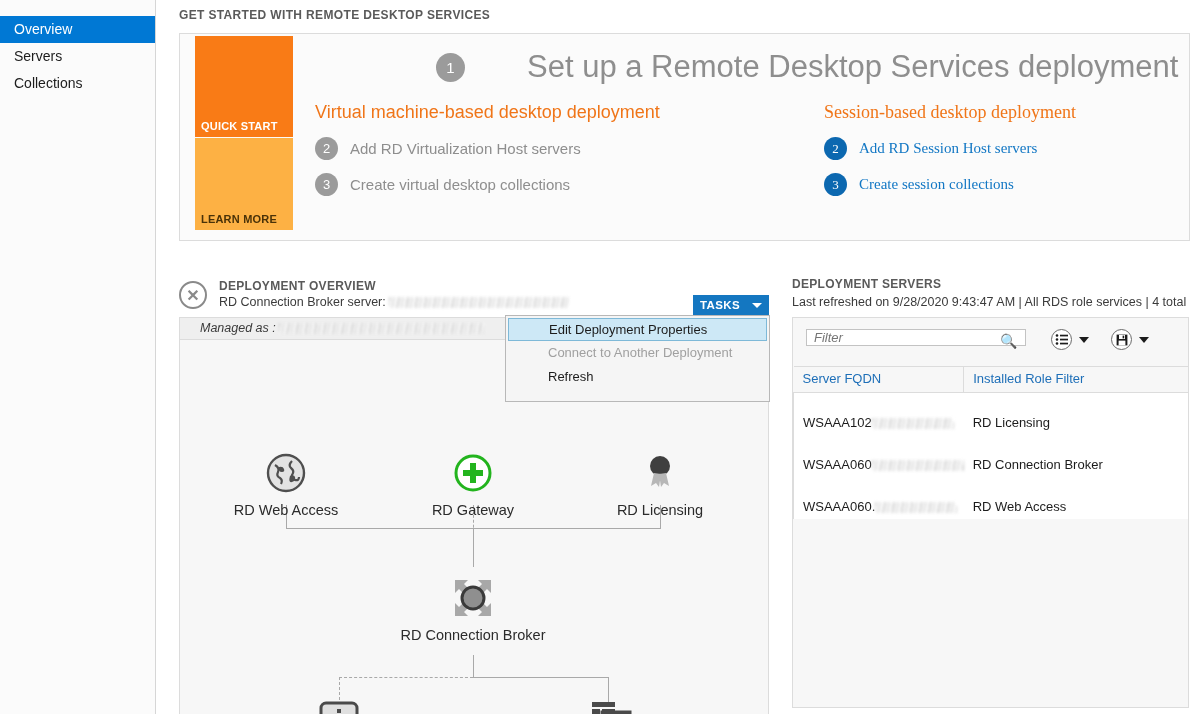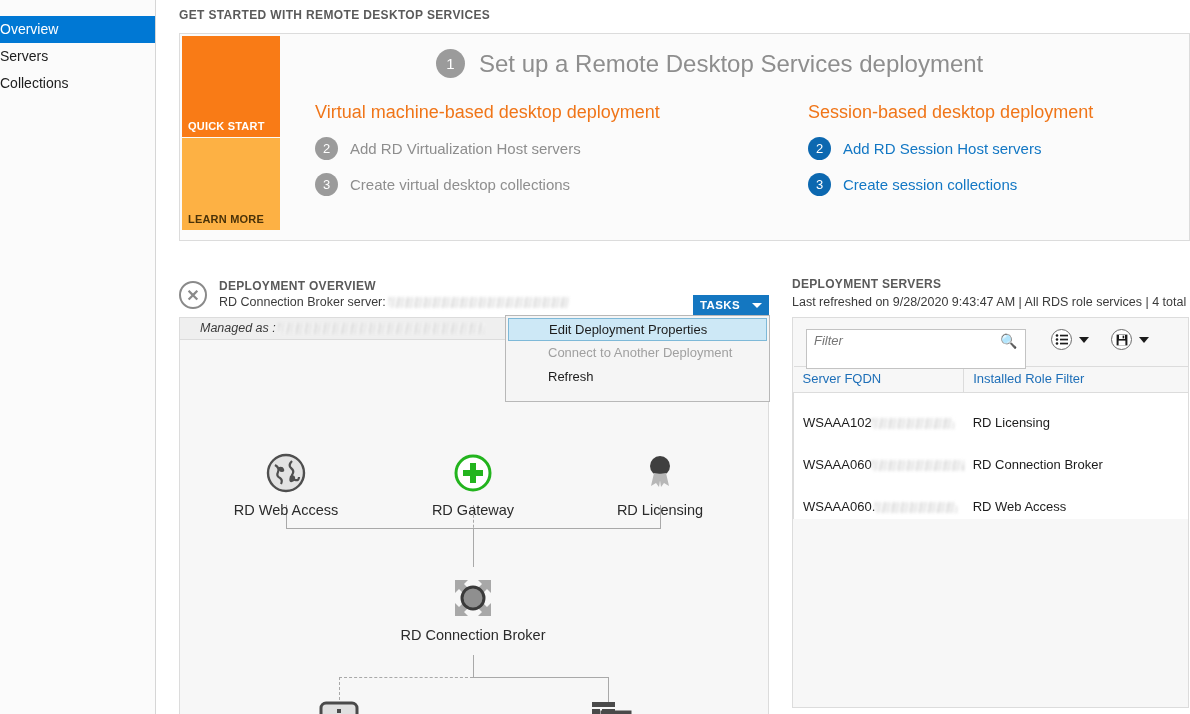--- a/index.html
+++ b/index.html
@@ -17,20 +17,21 @@
 
   
   .sidebar {
     position: absolute; left: 0; top: 0; width: 156px; height: 714px;
     background: #fbfbfb;
     border-right: 1px solid #d6d6d6;
     padding-top: 16px;
   }
   .nav-item {
     height: 27px; line-height: 27px;
+    padding-left: 14px;
     font-size: 14px;
     color: #1c1c1c;
     cursor: default;
     white-space: nowrap;
   }
   .nav-item.selected {
     background: #0078d4;
     color: #ffffff;
   }
 
@@ -49,21 +50,21 @@
   }
 
   
   .getstarted {
     position: absolute; left: 22px; top: 33px;
     width: 1011px; height: 208px;
     background: #fbfbfb;
     border: 1px solid #dcdcdc;
     overflow: hidden;
   }
-  .tiles { position: absolute; left: 2px; top: 2px; width: 98px; height: 203px; }
+  .tiles { position: absolute; left: 15px; top: 2px; width: 98px; height: 203px; }
   .tile {
     width: 98px; position: relative; color: #ffffff;
     font-size: 11px; font-weight: bold; letter-spacing: .2px;
     cursor: pointer;
   }
   .tile-quick { height: 101px; background: #f97b16; }
   .tile-learn { height: 92px; background: #fdb144; color:#4a3208; margin-top:1px; }
   .tile-label { position: absolute; bottom: 5px; left: 6px; }
 
   .gs-body { position: absolute; left: 108px; top: 0; right: 0; height: 206px; }
@@ -76,26 +77,26 @@
     vertical-align: middle;
   }
   .step-circle.sm { width: 23px; height: 23px; font-size: 13px; }
   .step-circle.blue { background: #0c68b0; }
 
   .headline {
     position: absolute; left: 148px; top: 15px;
     display: flex; align-items: center; gap: 14px;
   }
   .headline-text {
-    font-size: 24px; color: #8e8e8e; font-weight: normal; white-space: nowrap;
+    font-size: 31px; color: #8e8e8e; font-weight: normal; white-space: nowrap; margin-left: 48px;
   }
 
   .col { position: absolute; top: 68px; }
   .col-left { left: 27px; }
-  .col-right { left: 520px; }
+  .col-right { left: 536px; font-family: Liberation Serif, serif; }
   .col-head {
     font-size: 18px; margin-bottom: 14px; white-space: nowrap;
   }
   .col-head.orange { color: #f07518; }
   .row-step {
     display: flex; align-items: center; gap: 12px; margin-bottom: 13px;
     white-space: nowrap;
   }
   .row-step .lbl { font-size: 15px; color: #8e8e8e; }
   .row-step .lbl.link { color: #1277c4; cursor: pointer; }
@@ -182,22 +183,22 @@
   .ds-title { font-size: 12px; font-weight: bold; color: #5a5a5a; letter-spacing: .3px; }
   .ds-sub { font-size: 12.5px; color: #3b3b3b; margin-top: 4px; white-space: nowrap; }
 
   .ds-box {
     margin-top: 8px; border: 1px solid #dcdcdc; background: #f7f7f7;
     width: 397px; height: 391px; position: relative;
   }
   .ds-toolbar { height: 48px; position: relative; }
   .filter-wrap {
     position: absolute; left: 13px; top: 11px;
-    width: 220px; height: 40px; background: #ffffff; border: 1px solid #c3c3c3;
-    display: flex; 
+    width: 220px; height: 17px; background: #ffffff; border: 1px solid #c3c3c3;
+    display: flex; align-items: center;
   }
   .filter-input {
     border: 0; outline: none; background: transparent;
     font-family: "Liberation Sans", sans-serif; font-size: 13px;
     font-style: italic; color: #8c8c8c;
     padding-left: 7px; width: 185px; height: 20px;
   }
   .mag { position: absolute; right: 7px; top: 3px; color: #1c1c1c; font-size: 14px; }
 
   .tb-icon-group { position: absolute; display: flex; align-items: center; gap: 7px; top: 11px; }

